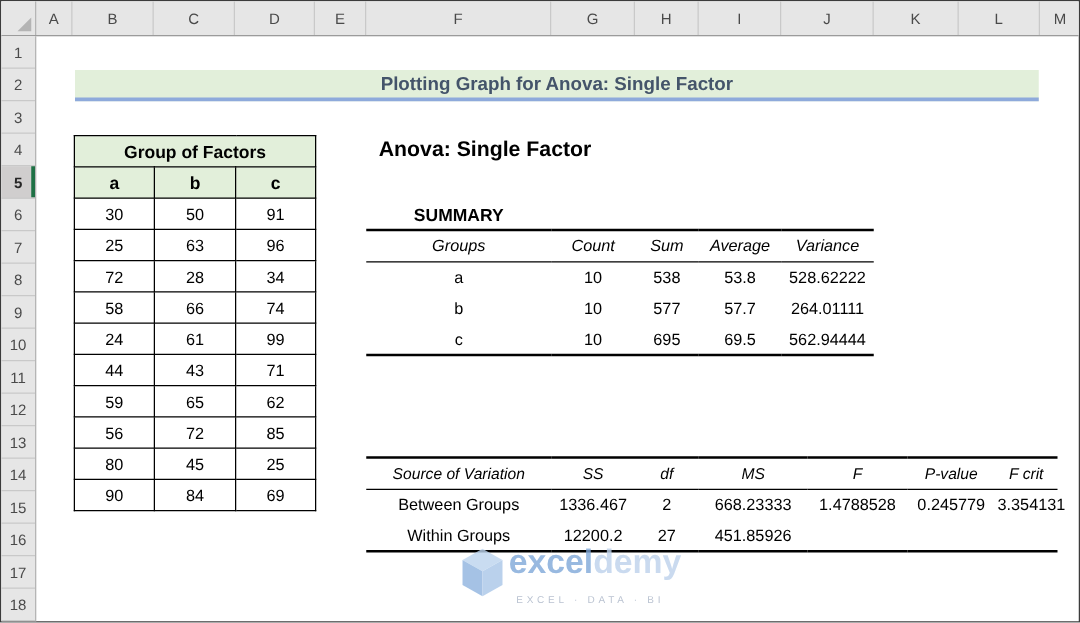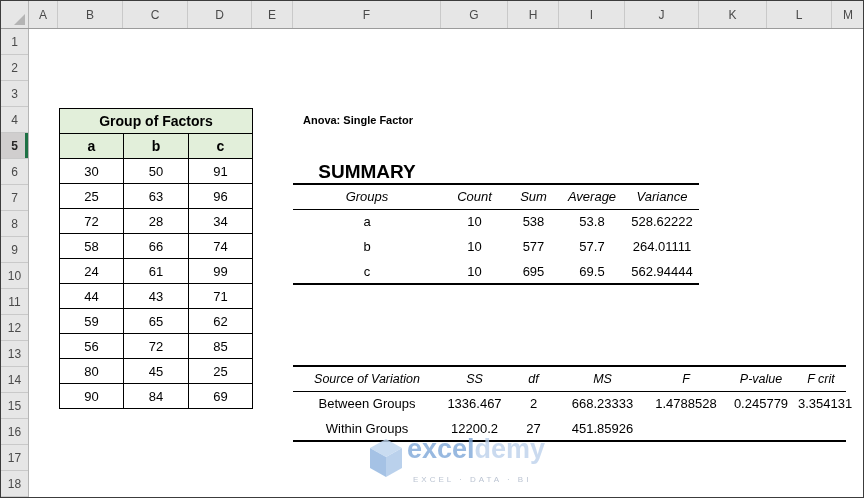--- a/index.html
+++ b/index.html
@@ -52,25 +52,25 @@
     font-size:13px; color:#000; padding:0 2px; white-space:nowrap; overflow:visible;
   }
   
   .group-table { position:absolute; left:58px; top:107px; width:193px; }
   .group-table td { border:1px solid #000; }
   .group-table .gt-title td, .group-table .gt-head td {
     background:#E2EFDA; font-weight:bold; font-size:14px;
   }
   
   .sec-heading {
-    position:absolute; font-size:11px; font-weight:bold; color:#000;
+    position:absolute; font-size:17px; font-weight:bold; color:#000;
     height:26px; line-height:26px;
   }
   .sec-label {
-    position:absolute; width:148px; text-align:center; font-size:19px;
+    position:absolute; width:148px; text-align:center; font-size:14px;
     font-weight:bold; color:#000; height:26px; line-height:26px;
   }
   .stat-table { position:absolute; border-bottom:2px solid #000000; }
   .stat-table thead tr { border-top:2px solid #000; border-bottom:1px solid #000; }
   .stat-table thead td { font-style:italic; }
   .summary-table { left:292px; top:182px; width:406px; }
   .anova-table   { left:292px; top:364px; width:553px; }
   .anova-table thead td { font-size:12.5px; }
   
   .watermark {
@@ -122,20 +122,23 @@
       <div class="row-h">11</div>
       <div class="row-h">12</div>
       <div class="row-h">13</div>
       <div class="row-h">14</div>
       <div class="row-h">15</div>
       <div class="row-h">16</div>
       <div class="row-h">17</div>
       <div class="row-h">18</div>
     </div>
 
+  <div class="banner">
+    <span>Plotting Graph for Anova: Single Factor</span>
+  </div>
 
   <table class="group-table">
     <colgroup>
         <col style="width:64px">
         <col style="width:65px">
         <col style="width:64px">
       </colgroup>
     <thead>
       <tr class="gt-title">
         <td colspan="3">Group of Factors</td>

